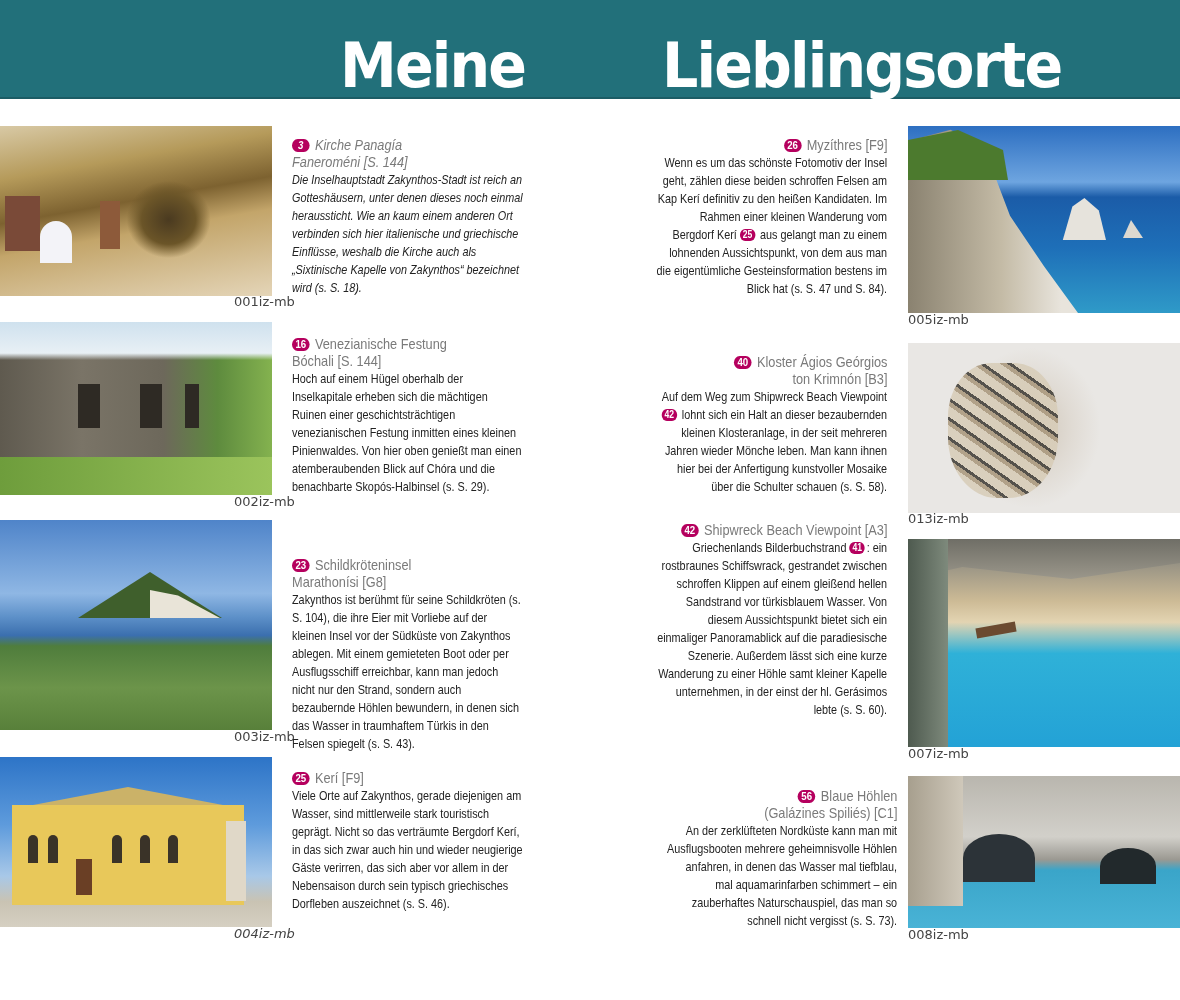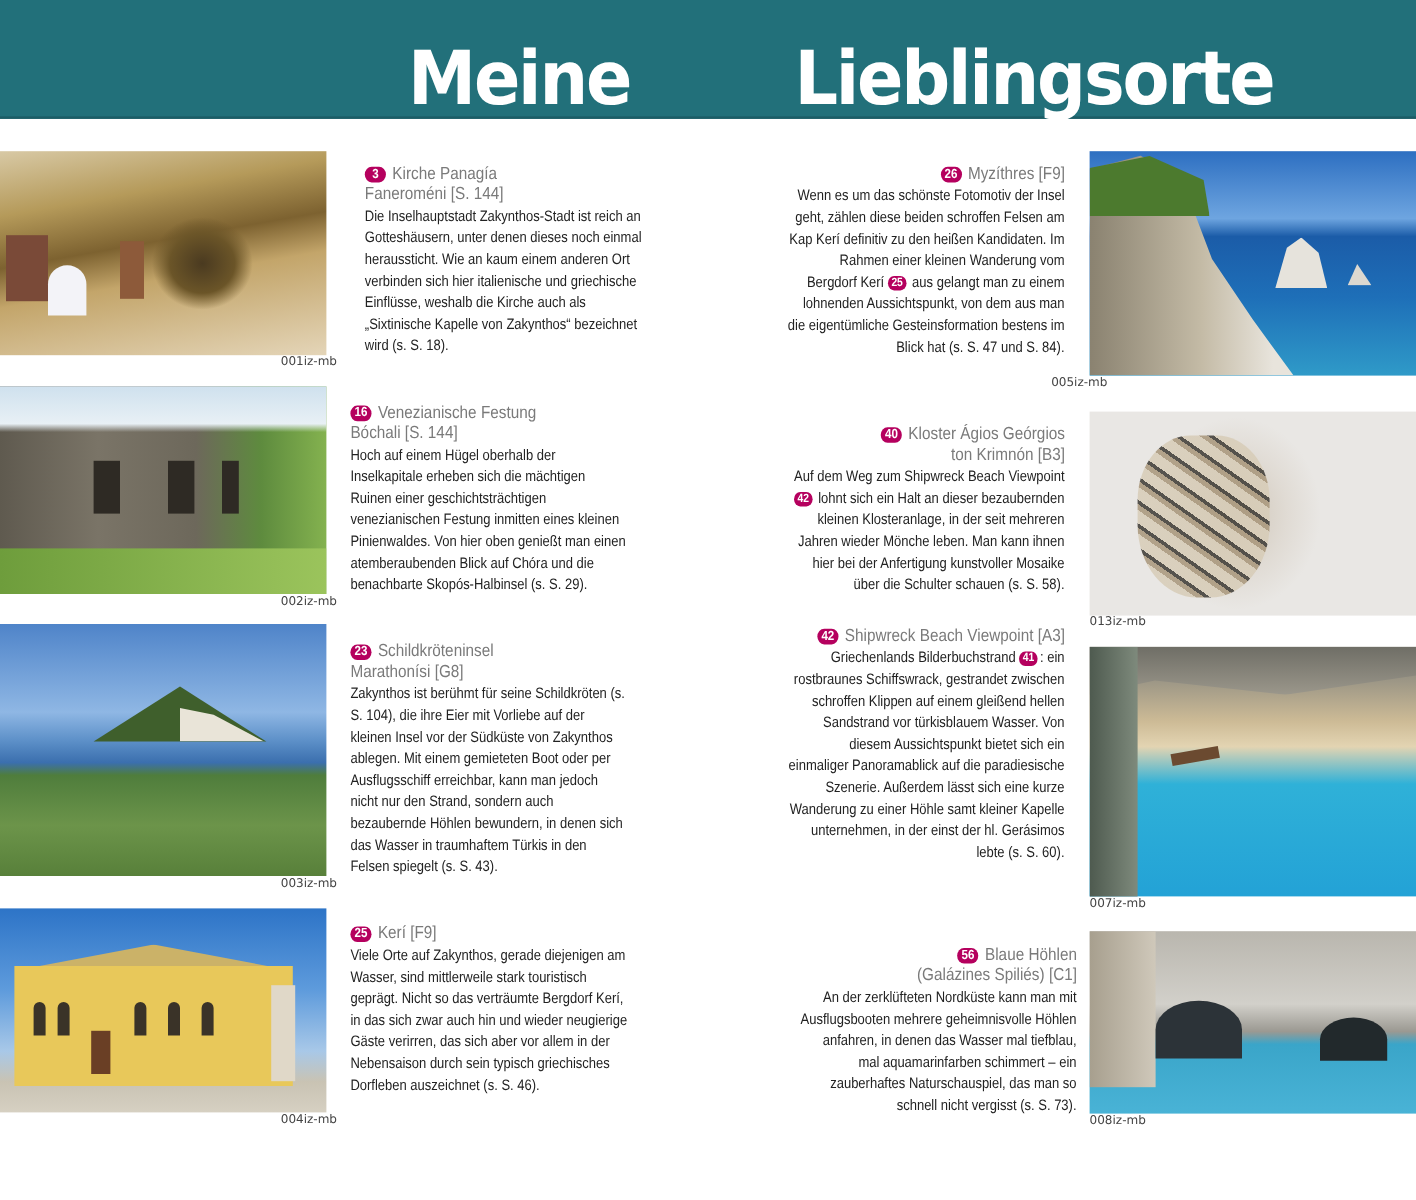--- a/index.html
+++ b/index.html
@@ -14,21 +14,21 @@
   .title-word {
     position: absolute; top: 30px; color: #ffffff; font-weight: bold;
     font-family: "DejaVu Sans", sans-serif; font-size: 62px; line-height: 72px;
     letter-spacing: -2px; transform: scaleX(0.92); transform-origin: left top;
   }
   .title-left { left: 340px; }
   .title-right { left: 662px; }
 
   .photo { position: absolute; overflow: hidden; }
   .credit {
-    position: absolute; font-family: "DejaVu Sans", sans-serif; font-size: 10px; color: #444; line-height: 9px;
+    position: absolute; font-family: "DejaVu Sans", sans-serif; font-size: 13px; color: #444; line-height: 9px;
   }
 
   .entry { position: absolute; width: 232px; font-family: "Liberation Sans", sans-serif; }
   .entry.right { text-align: right; }
   .entry-title {
     color: #7a7a7a; font-size: 14.5px; line-height: 17px; font-weight: normal;
     transform: scaleX(0.88); transform-origin: left top; width: 114%;
   }
   .entry.right .entry-title { transform-origin: right top; margin-left: -14%; }
   .entry-body {
@@ -139,41 +139,41 @@
   <div class="roof"></div>
     <div class="building"></div>
   <div class="win" style="left:28px;"></div>
     <div class="win" style="left:48px;"></div>
     <div class="win" style="left:112px;"></div>
     <div class="win" style="left:140px;"></div>
     <div class="win" style="left:168px;"></div>
   <div class="door"></div>
     <div class="tower"></div>
 </div>
-<div class="credit" style="left:234px;top:929px;">004iz-mb</div>
-
-<div class="entry" style="left:304px;top:137px;">
+<div class="credit" style="left:234px;top:929px;font-style:italic;">004iz-mb</div>
+
+<div class="entry" style="left:292px;top:137px;font-style:italic;">
   <div class="entry-title">
     <span class="badge">3</span>
     <span>Kirche Panagía</span><br>
     <span>Faneroméni [S. 144]</span>
   </div>
   <div class="entry-body">Die Inselhauptstadt Zakynthos-Stadt ist reich an Gotteshäusern, unter denen dieses noch einmal heraussticht. Wie an kaum einem anderen Ort verbinden sich hier italienische und griechische Einflüsse, weshalb die Kirche auch als „Sixtinische Kapelle von Zakynthos“ bezeichnet wird (s. S. 18).</div>
 </div>
 
 <div class="entry" style="left:292px;top:336px;">
   <div class="entry-title">
     <span class="badge">16</span>
     <span>Venezianische Festung</span><br>
     <span>Bóchali [S. 144]</span>
   </div>
   <div class="entry-body">Hoch auf einem Hügel oberhalb der Inselkapitale erheben sich die mächtigen Ruinen einer geschichtsträchtigen venezianischen Festung inmitten eines kleinen Pinienwaldes. Von hier oben genießt man einen atemberaubenden Blick auf Chóra und die benachbarte Skopós-Halbinsel (s. S. 29).</div>
 </div>
 
-<div class="entry" style="left:292px;top:535px;">
+<div class="entry" style="left:292px;top:557px;">
   <div class="entry-title">
     <span class="badge">23</span>
     <span>Schildkröteninsel</span><br>
     <span>Marathonísi [G8]</span>
   </div>
   <div class="entry-body">Zakynthos ist berühmt für seine Schildkröten (s. S. 104), die ihre Eier mit Vorliebe auf der kleinen Insel vor der Südküste von Zakynthos ablegen. Mit einem gemieteten Boot oder per Ausflugsschiff erreichbar, kann man jedoch nicht nur den Strand, sondern auch bezaubernde Höhlen bewundern, in denen sich das Wasser in traumhaftem Türkis in den Felsen spiegelt (s. S. 43).</div>
 </div>
 
 <div class="entry" style="left:292px;top:770px;">
   <div class="entry-title">
@@ -182,21 +182,21 @@
   </div>
   <div class="entry-body">Viele Orte auf Zakynthos, gerade diejenigen am Wasser, sind mittlerweile stark touristisch geprägt. Nicht so das verträumte Bergdorf Kerí, in das sich zwar auch hin und wieder neugierige Gäste verirren, das sich aber vor allem in der Nebensaison durch sein typisch griechisches Dorfleben auszeichnet (s. S. 46).</div>
 </div>
 
 <div class="photo p-myz" style="left:908px;top:126px;width:272px;height:187px;">
   <div class="cliffside"></div>
     <div class="green"></div>
     <div class="rock1"></div>
     <div class="rock2"></div>
 </div>
-<div class="credit" style="left:876px;top:315px;">005iz-mb</div>
+<div class="credit" style="left:908px;top:315px;">005iz-mb</div>
 
 <div class="photo p-mosaic" style="left:908px;top:343px;width:272px;height:170px;">
   <div class="face"></div>
 </div>
 <div class="credit" style="left:908px;top:514px;">013iz-mb</div>
 
 <div class="photo p-wreck" style="left:908px;top:539px;width:272px;height:208px;">
   <div class="topcliff"></div>
     <div class="leftcliff"></div>
     <div class="ship"></div>

